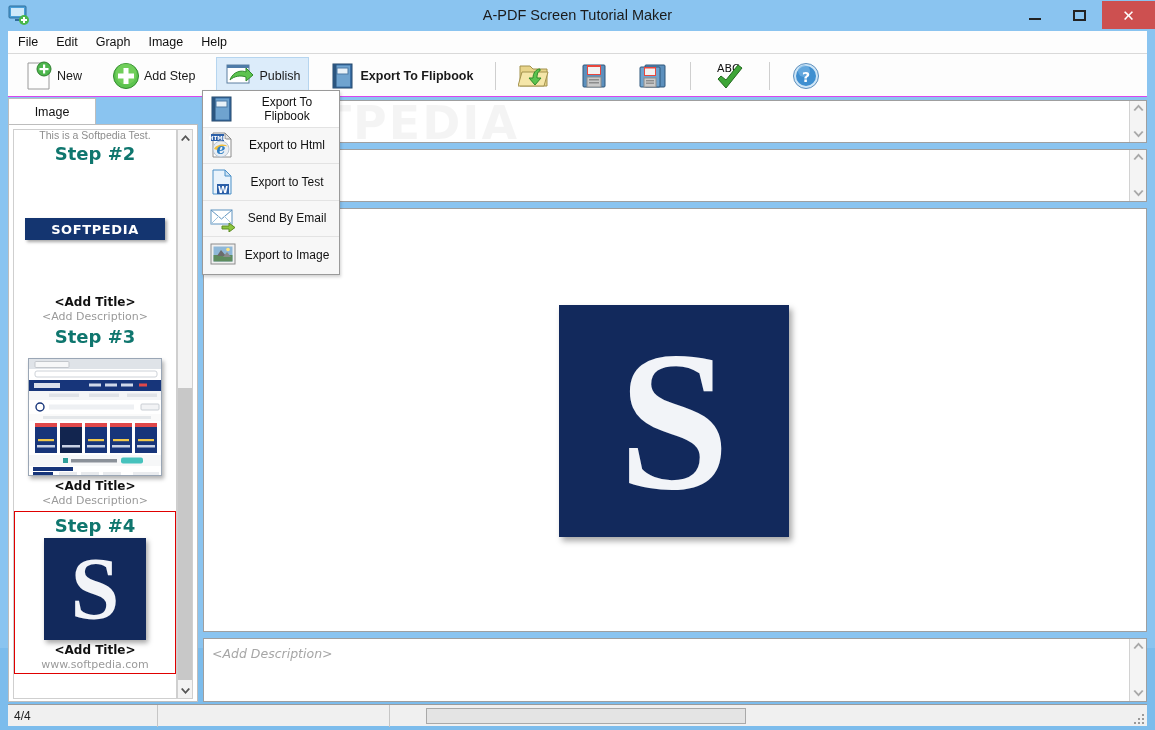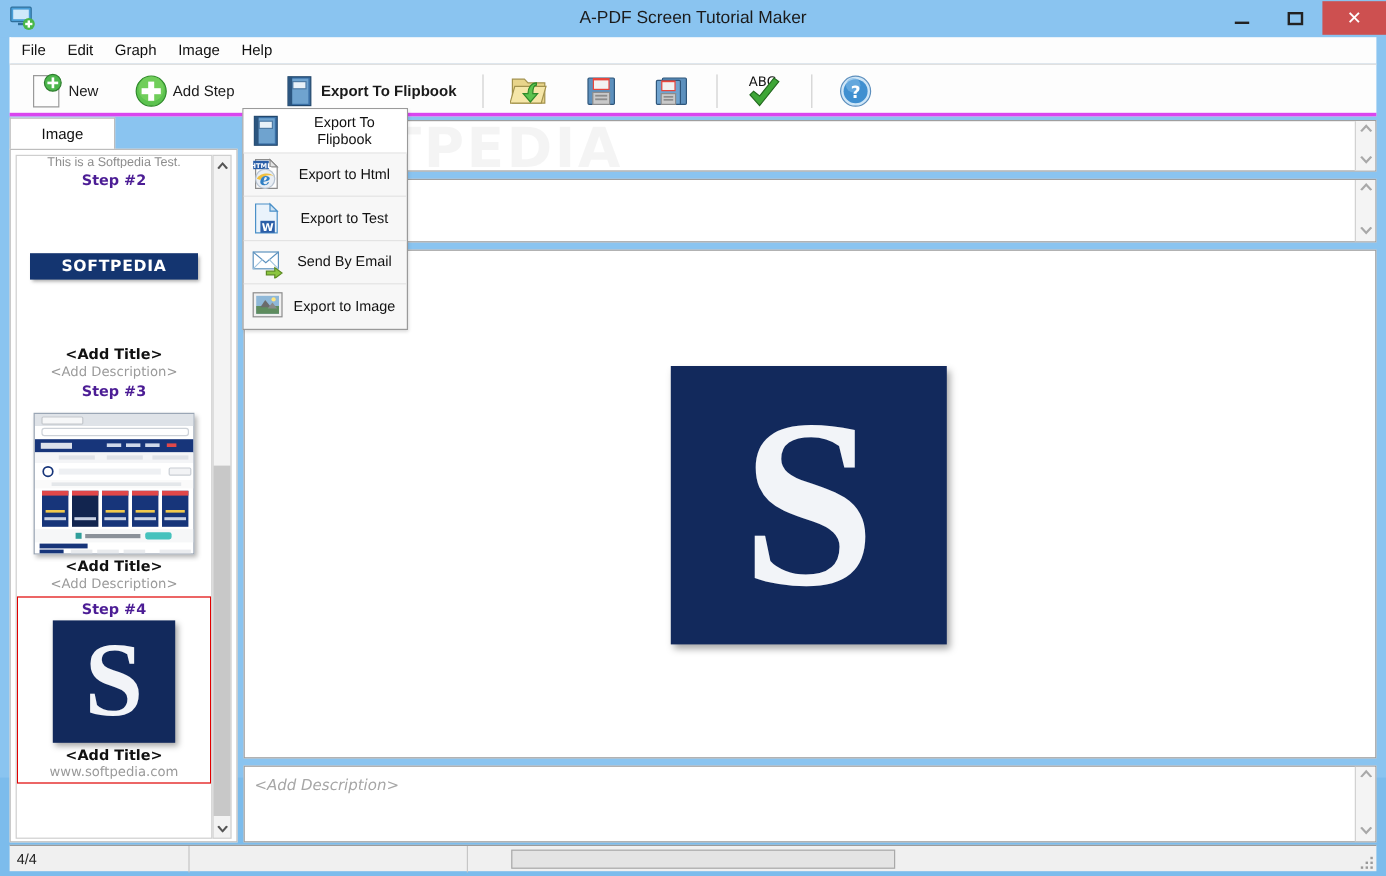--- a/index.html
+++ b/index.html
@@ -49,21 +49,21 @@
   }
   .menu-item {
     padding:2px 9px; font-size:12.5px; color:#101010;
   }
 
   
   .toolbar {
     position:absolute; left:8px; top:53px; width:1139px; height:44px;
     background:#fdfdfd;
     border-top:1px solid #d9d9d9;
-    border-bottom:3px solid #d946ef;
+    border-bottom:1px solid #d946ef;
   }
   .tb-inner {
     position:absolute; left:8px; top:2px; height:40px;
     display:flex; align-items:center;
   }
   .tb-btn {
     height:38px; display:flex; align-items:center; gap:4px;
     padding:0 8px; border:1px solid transparent; background:transparent;
   }
   .tb-btn.active {
@@ -118,21 +118,21 @@
     position:absolute; left:4px; top:4px; width:164px; height:570px;
     overflow:hidden; background:#fff;
     border:1px solid #cfcfcf;
   }
   .step-block { width:100%; text-align:center; position:relative; }
   .step-top-text {
     font-size:10.5px; color:#8d8d8d; height:10px; overflow:hidden;
     line-height:10px;
   }
   .step-label {
-    color:#4c1d95; font-weight:bold; font-size:12px; padding:3px 0 2px;
+    color:#0f766e; font-weight:bold; font-size:18px; padding:3px 0 2px;
     font-family:"DejaVu Sans", sans-serif;
   }
   .step-title { font-weight:bold; font-size:12px; color:#111; padding-top:3px;
     font-family:"DejaVu Sans", sans-serif;}
   .step-desc { font-size:11px; color:#9a9a9a; padding-top:1px;
     font-family:"DejaVu Sans", sans-serif;}
   .step-sel {
     border:1px solid #e00000; padding-bottom:2px;
   }
   .softpedia-logo {
@@ -288,20 +288,30 @@
             <circle cx="14" cy="12" r="10.5" fill="#79d35f" opacity=".7"></circle>
             <rect x="11.5" y="6" width="5" height="16" fill="#fff"></rect>
             <rect x="6" y="11.5" width="16" height="5" fill="#fff"></rect>
           </svg>
         </span>
         <span class="tb-label">Add Step</span>
       </div>
 
       <div class="tb-spacer"></div>
 
+      <div class="tb-btn active">
+        <span>
+          <svg class="ico" width="30" height="28" viewBox="0 0 30 28">
+            <rect x="2" y="3" width="22" height="18" fill="#fff" stroke="#5d7fa0"></rect>
+            <rect x="2" y="3" width="22" height="3" fill="#4f7ca8"></rect>
+            <path d="M5 18 C8 9, 17 8, 21 10 L21 6 L28 13 L21 19 L21 15 C16 13, 9 14, 5 18 Z" fill="#5cc34f" stroke="#2f8a2a" stroke-width="1"></path>
+          </svg>
+        </span>
+        <span class="tb-label">Publish</span>
+      </div>
 
       <div class="tb-spacer"></div>
 
       <div class="tb-btn">
         <span>
           <svg class="ico" width="26" height="28" viewBox="0 0 26 28">
             <rect x="3" y="2" width="19" height="24" fill="#3a6fa5" stroke="#22476b"></rect>
             <rect x="5" y="3.5" width="15" height="21" fill="#6fa3cf"></rect>
             <rect x="7" y="6" width="11" height="6" fill="#e8f1f8" stroke="#4e7ba5"></rect>
             <rect x="3" y="2" width="3.5" height="24" fill="#2b557f"></rect>

